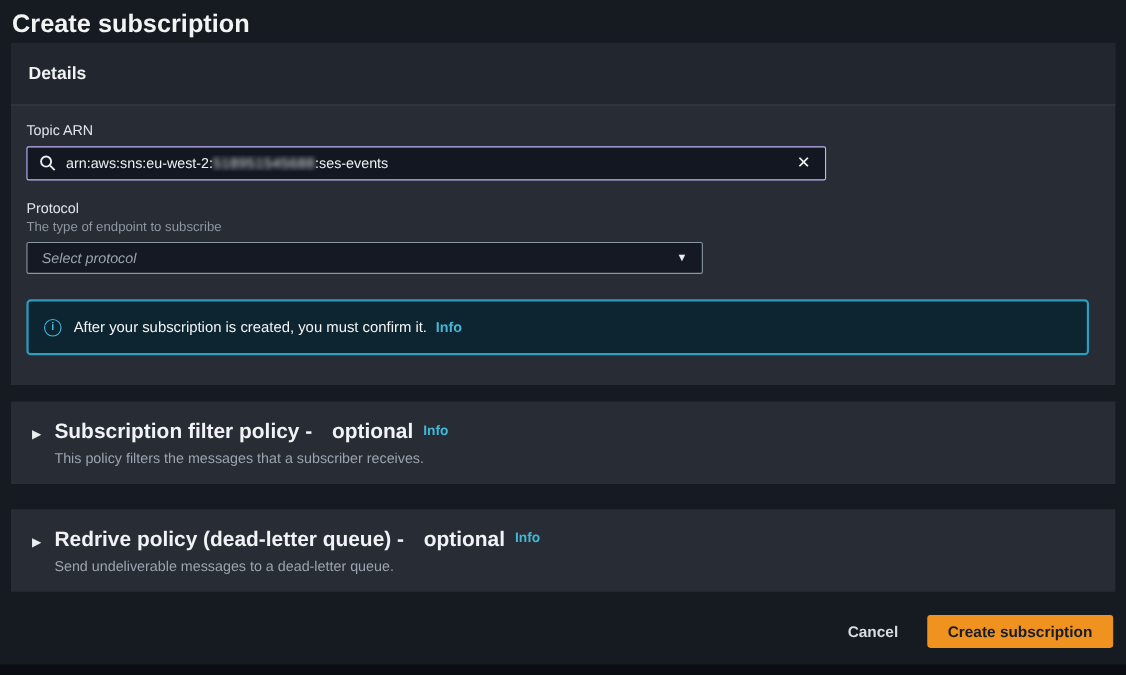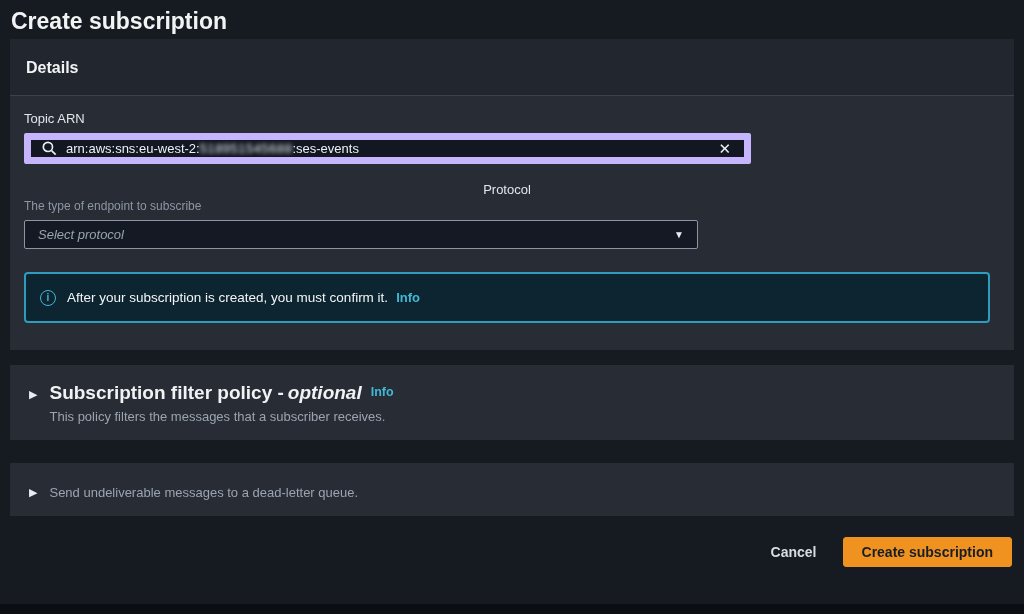--- a/index.html
+++ b/index.html
@@ -47,21 +47,21 @@
   .field-desc {
     font-size: 12px;
     color: #8d96a1;
     margin: 2px 0 7px 0;
   }
 
   .search-input {
     width: 727px;
     height: 31px;
     background: #121721;
-    border: 7px solid #c4b5fd;
+    border: 1px solid #c4b5fd;
     border-radius: 2px;
     display: flex;
     align-items: center;
     padding: 0 11px;
   }
   .search-input .value {
     flex: 1;
     margin-left: 9px;
     font-size: 13px;
     color: #eef1f3;
@@ -75,21 +75,21 @@
     color: #eef1f3;
     font-size: 15px;
     line-height: 1;
     cursor: pointer;
     padding: 2px 2px;
     font-family: "Liberation Sans", sans-serif;
   }
 
   .protocol-block { margin-top: 18px; }
   .select {
-    width: 674px;
+    width: 615px;
     height: 29px;
     background: #141923;
     border: 1px solid #8a96a3;
     border-radius: 2px;
     display: flex;
     align-items: center;
     padding: 0 13px;
     cursor: pointer;
     justify-content: flex-end;
   }
@@ -137,21 +137,21 @@
   .collapsible { display: flex; align-items: flex-start; padding: 17px 14px 16px 14px; }
   .card-2 { margin-top: 15px; }
   .card-3 { margin-top: 23px; }
   .tri {
     font-size: 11px;
     color: #e9edf0;
     margin: 6px 12px 0 5px;
     flex: none;
   }
   .collapsible h2 { font-size: 19px; font-weight: 700; color: #f0f2f4; }
-  .collapsible h2 .opt { font-style: italic; margin-left: 4px; }
+  .collapsible h2 .opt { margin-left: 18px; }
   .collapsible h2 .info-link { font-size: 12.5px; vertical-align: 3px; margin-left: 9px; }
   .collapsible .desc { margin-top: 5px; font-size: 13px; color: #9ba4af; }
 
   .footer {
     display: flex;
     justify-content: flex-end;
     align-items: center;
     gap: 8px;
     margin: 21px 12px 0 0;
   }
@@ -204,21 +204,21 @@
           <svg width="15" height="15" viewBox="0 0 16 16">
             <circle cx="6.3" cy="6.3" r="4.9" fill="none" stroke="#e9edf0" stroke-width="1.8"></circle>
             <line x1="10.2" y1="10.2" x2="14.6" y2="14.6" stroke="#e9edf0" stroke-width="1.8"></line>
           </svg>
         </span>
         <span class="value"><span>arn:aws:sns:eu-west-2:</span><span class="blurred">518951545688</span><span>:ses-events</span></span>
         <button class="clear-btn">✕</button>
       </div>
 
       <div class="protocol-block">
-        <div class="field-label" style="margin-bottom:0;text-align:center;">Protocol</div>
+        <div class="field-label" style="margin-bottom:0;">Protocol</div>
         <div class="field-desc">The type of endpoint to subscribe</div>
         <div class="select">
           <span class="placeholder">Select protocol</span>
           <span class="caret">▼</span>
         </div>
       </div>
 
       <div class="alert">
         <span class="info-circle">i</span>
         <span class="alert-text">After your subscription is created, you must confirm it.</span>
@@ -233,20 +233,22 @@
     <div>
       <h2><span>Subscription filter policy -</span><span class="opt">optional</span><a href="#" class="info-link">Info</a>
       </h2>
       <div class="desc">This policy filters the messages that a subscriber receives.</div>
     </div>
   </section>
 
   <section class="card card-3 collapsible">
     <span class="tri">▶</span>
     <div>
+      <h2><span>Redrive policy (dead-letter queue) -</span><span class="opt">optional</span><a href="#" class="info-link">Info</a>
+      </h2>
       <div class="desc">Send undeliverable messages to a dead-letter queue.</div>
     </div>
   </section>
 
   <div class="footer">
     <button class="btn-cancel">Cancel</button>
     <button class="btn-primary">Create subscription</button>
   </div>
 
   <div class="bottom-strip"></div>

